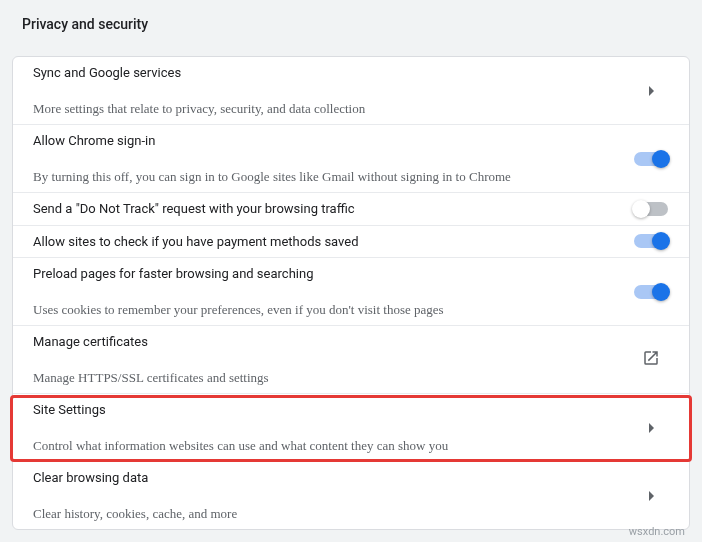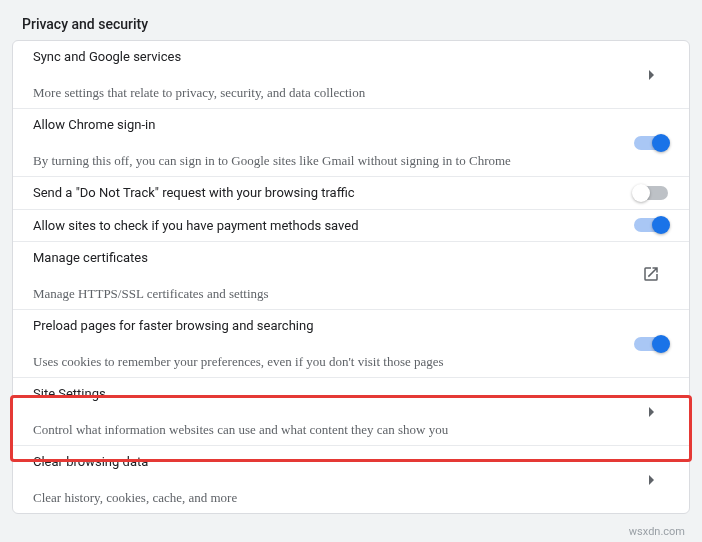--- a/index.html
+++ b/index.html
@@ -11,21 +11,21 @@
     body {
       background: #f1f3f4;
       width: 702px;
       height: 542px;
       padding: 12px;
       position: relative;
     }
     .section-title {
       font-size: 14px;
       color: #202124;
-      padding: 4px 10px 8px 10px;
+      padding: 4px 10px 24px 10px;
       font-weight: 500;
     }
     .card {
       background: #fff;
       border: 1px solid #dadce0;
       border-radius: 6px;
       overflow: visible;
     }
     .row {
       display: flex;
@@ -166,46 +166,46 @@
     </div>
     <div class="row-control">
       <div class="toggle toggle-on">
         <div class="toggle-thumb"></div>
       </div>
     </div>
   </div>
 
   <div class="row">
     <div class="row-text">
+      <div class="row-title">Preload pages for faster browsing and searching</div>
+      <div class="row-subtitle">Uses cookies to remember your preferences, even if you don't visit those pages</div>
+    </div>
+    <div class="row-control">
+      <div class="toggle toggle-on">
+        <div class="toggle-thumb"></div>
+      </div>
+    </div>
+  </div>
+
+  <div class="row">
+    <div class="row-text">
       <div class="row-title">Manage certificates</div>
       <div class="row-subtitle">Manage HTTPS/SSL certificates and settings</div>
     </div>
     <div class="row-control external-icon">
       <span>
         <svg viewBox="0 0 24 24">
             <path d="M19 19H5V5h7V3H5a2 2 0 0 0-2 2v14a2 2 0 0 0 2 2h14a2 2 0 0 0 2-2v-7h-2v7zM14 3v2h3.59l-9.83 9.83 1.41 1.41L19 6.41V10h2V3h-7z"></path>
           </svg>
       </span>
     </div>
   </div>
 
   <div class="row">
     <div class="row-text">
-      <div class="row-title">Preload pages for faster browsing and searching</div>
-      <div class="row-subtitle">Uses cookies to remember your preferences, even if you don't visit those pages</div>
-    </div>
-    <div class="row-control">
-      <div class="toggle toggle-on">
-        <div class="toggle-thumb"></div>
-      </div>
-    </div>
-  </div>
-
-  <div class="row">
-    <div class="row-text">
       <div class="row-title">Site Settings</div>
       <div class="row-subtitle">Control what information websites can use and what content they can show you</div>
     </div>
     <div class="row-control">
       <div class="chevron-icon"></div>
     </div>
   </div>
 
   <div class="row">
     <div class="row-text">

